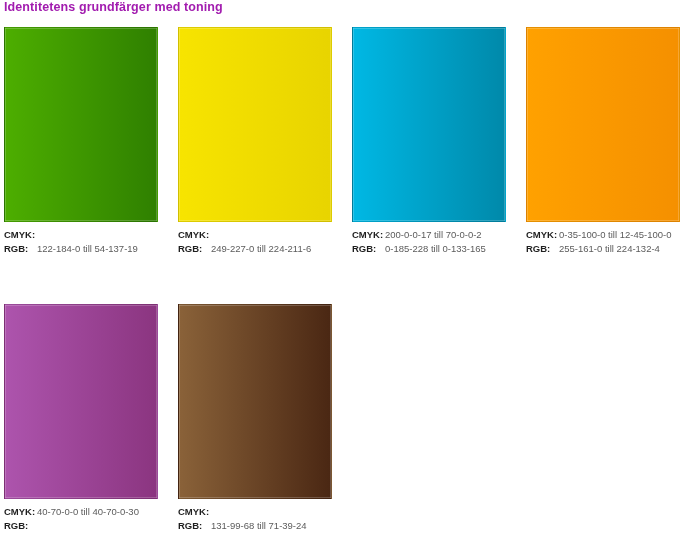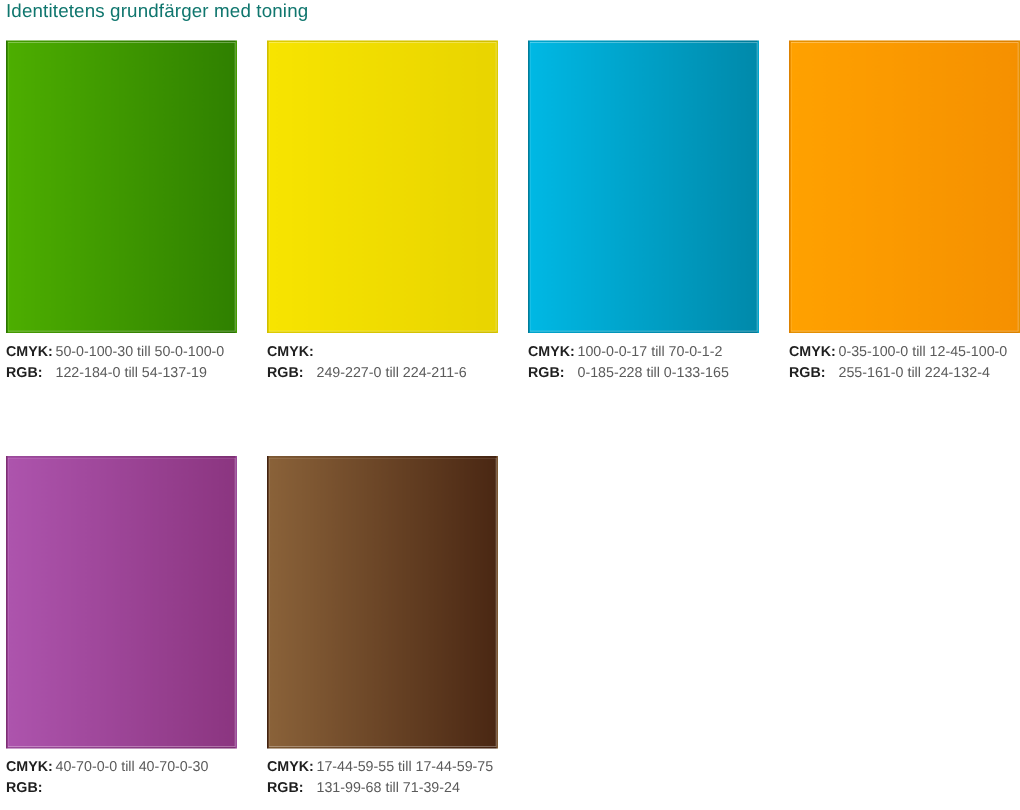--- a/index.html
+++ b/index.html
@@ -18,22 +18,22 @@
     width: 680px;
     height: 540px;
     background: #ffffff;
   }
 
   .page-title {
     position: absolute;
     left: 4px;
     top: 0px;
     font-size: 12.5px;
-    font-weight: normal;
-    color: #0f766e;
+    font-weight: bold;
+    color: #a21caf;
     letter-spacing: 0.1px;
     white-space: nowrap;
   }
 
   .swatch-grid {
     position: absolute;
     left: 0;
     top: 27px;
     width: 548px;
   }
@@ -94,21 +94,20 @@
 
   <div class="swatch-grid">
 
     <div class="swatch-row row-1">
 
       <div class="swatch-cell">
         <div class="swatch-chip" id="chip-0" style="background: linear-gradient(to right, rgb(77, 174, 0) 0%, rgb(47, 128, 0) 100%);"></div>
         <div class="swatch-info">
           <div class="info-line">
             <span class="info-key">CMYK:</span>
-            <span class="info-val">50-0-100-30 till 50-0-100-0</span>
           </div>
           <div class="info-line">
             <span class="info-key">RGB:</span>
             <span class="info-val">122-184-0 till 54-137-19</span>
           </div>
         </div>
       </div>
 
       <div class="swatch-cell">
         <div class="swatch-chip" id="chip-1" style="background: linear-gradient(to right, rgb(247, 228, 0) 0%, rgb(232, 212, 0) 100%);"></div>
@@ -121,21 +120,21 @@
             <span class="info-val">249-227-0 till 224-211-6</span>
           </div>
         </div>
       </div>
 
       <div class="swatch-cell">
         <div class="swatch-chip" id="chip-2" style="background: linear-gradient(to right, rgb(0, 184, 228) 0%, rgb(0, 137, 170) 100%);"></div>
         <div class="swatch-info">
           <div class="info-line">
             <span class="info-key">CMYK:</span>
-            <span class="info-val">100-0-0-17 till 70-0-1-2</span>
+            <span class="info-val">200-0-0-17 till 70-0-0-2</span>
           </div>
           <div class="info-line">
             <span class="info-key">RGB:</span>
             <span class="info-val">0-185-228 till 0-133-165</span>
           </div>
         </div>
       </div>
 
       <div class="swatch-cell">
         <div class="swatch-chip" id="chip-3" style="background: linear-gradient(to right, rgb(255, 161, 0) 0%, rgb(245, 144, 0) 100%);"></div>
@@ -166,21 +165,20 @@
             <span class="info-key">RGB:</span>
           </div>
         </div>
       </div>
 
       <div class="swatch-cell">
         <div class="swatch-chip" id="chip-5" style="background: linear-gradient(to right, rgb(138, 98, 57) 0%, rgb(74, 39, 19) 100%);"></div>
         <div class="swatch-info">
           <div class="info-line">
             <span class="info-key">CMYK:</span>
-            <span class="info-val">17-44-59-55 till 17-44-59-75</span>
           </div>
           <div class="info-line">
             <span class="info-key">RGB:</span>
             <span class="info-val">131-99-68 till 71-39-24</span>
           </div>
         </div>
       </div>
 
     </div>
 

